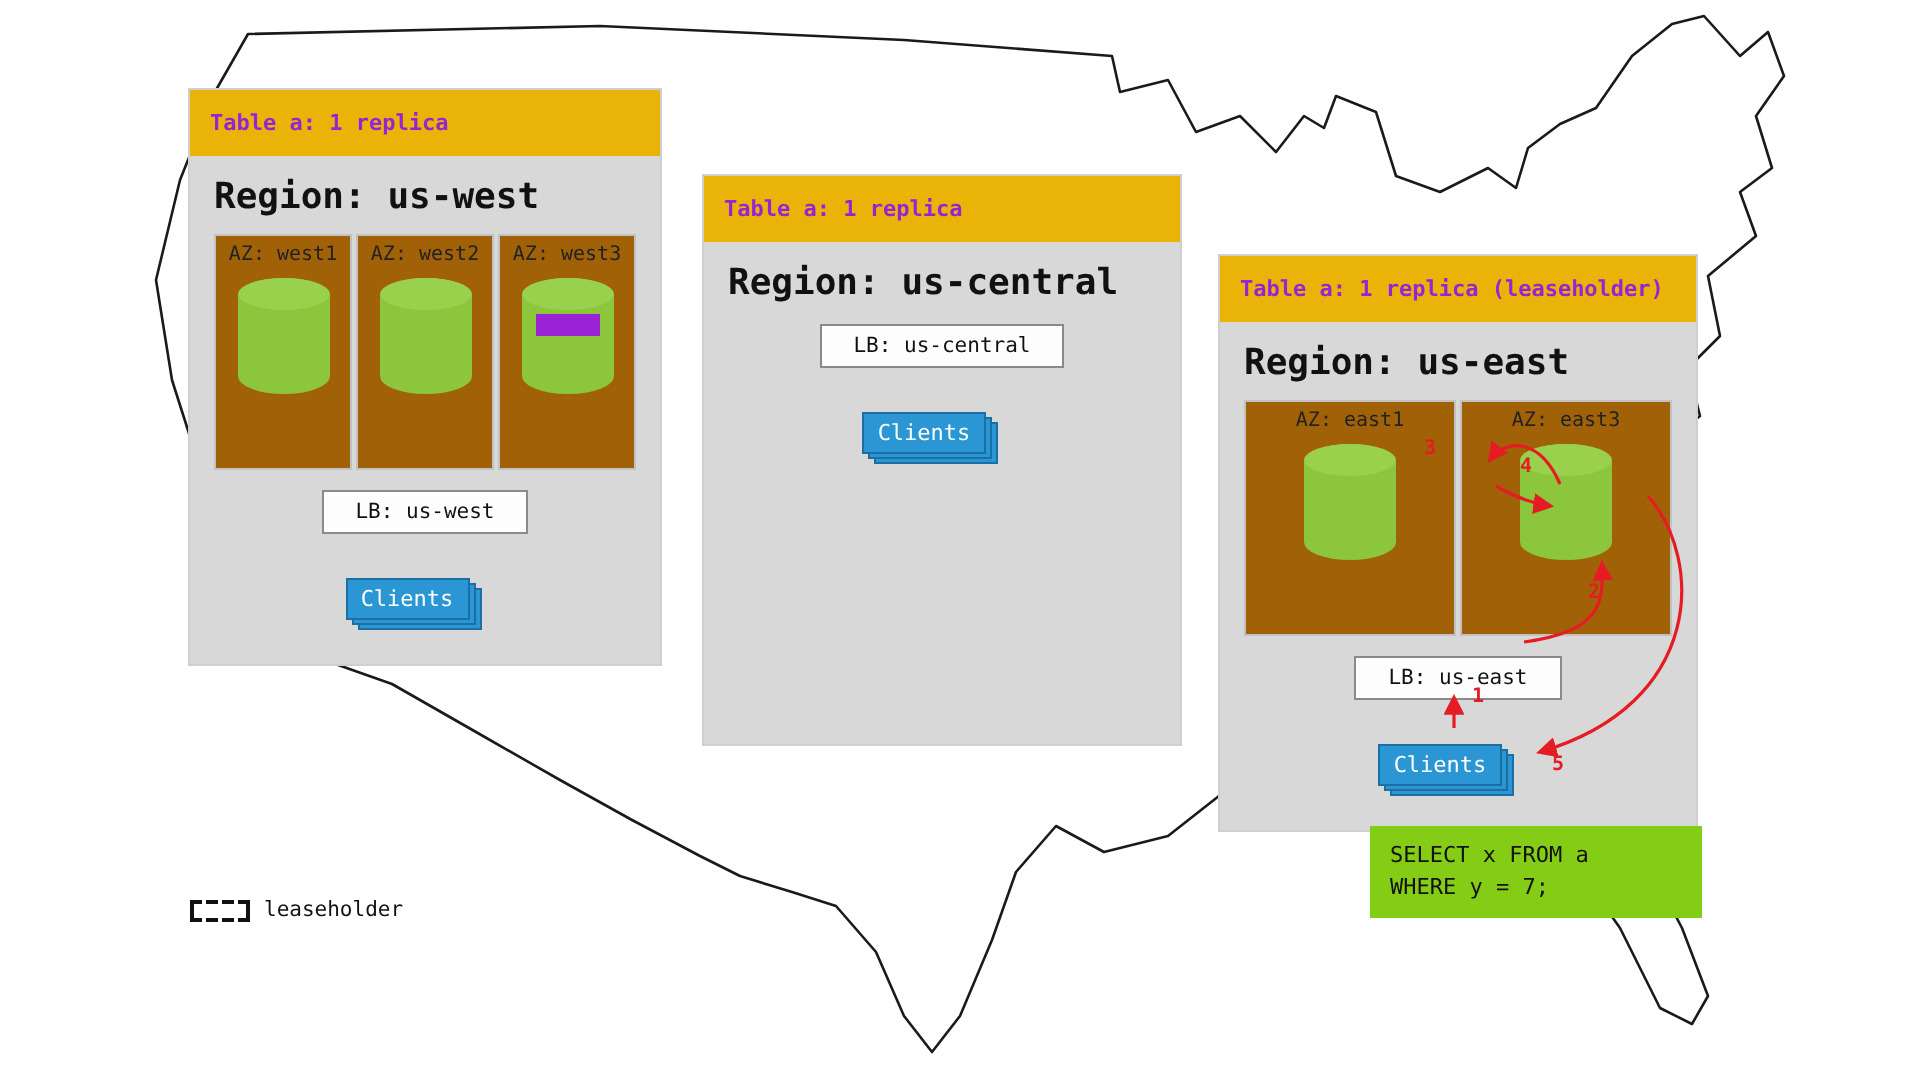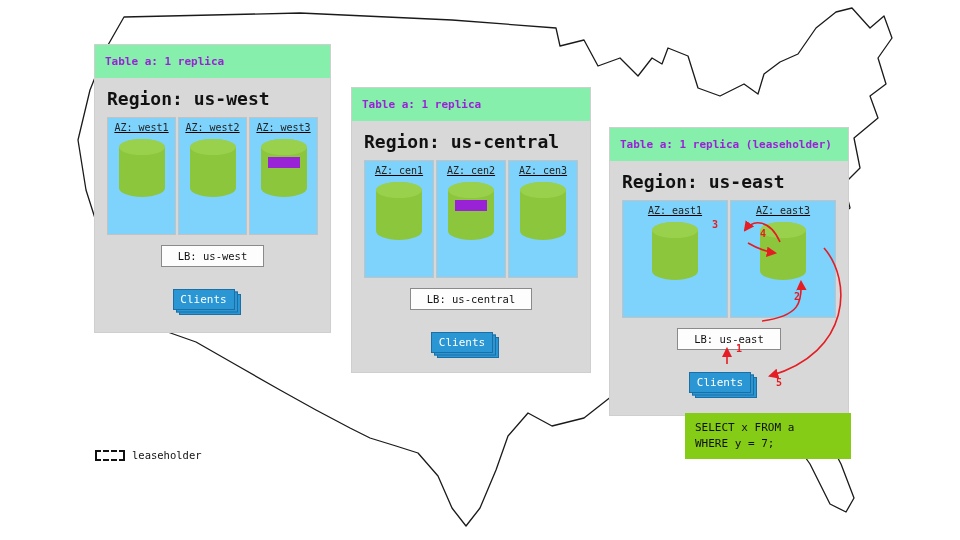--- a/index.html
+++ b/index.html
@@ -9,28 +9,28 @@
   .layer { position:absolute; left:0; top:0; width:960px; height:540px; }
   svg.map { z-index:0; }
   svg.arrows { z-index:5; pointer-events:none; }
 
   
   .panel { position:absolute; z-index:2; background:#d8d8d8; box-shadow:0 0 0 1px #cfcfcf; }
   .p-west    { left:95px;  top:45px;  width:235px; height:287px; }
   .p-central { left:352px; top:88px;  width:238px; height:284px; }
   .p-east    { left:610px; top:128px; width:238px; height:287px; }
 
-  .panel-header { height:33px; background:#86efac; display:flex; align-items:center;
+  .panel-header { height:33px; background:#eab308; display:flex; align-items:center;
                   padding-left:10px; font-size:11px; font-weight:bold; color:#9a22d6; }
   .panel-body { padding:10px 12px 0 12px; }
 
   .region-title { font-size:18px; font-weight:bold; color:#111; margin-bottom:8px; }
 
   .az-row { display:flex; gap:2px; height:118px; }
-  .az-box { flex:1; background:#7dd3fc; border:1px solid #c2c2c2; box-sizing:border-box;text-decoration:underline; }
+  .az-box { flex:1; background:#a16207; border:1px solid #c2c2c2; box-sizing:border-box; }
   .az-label { text-align:center; font-size:10px; color:#222; padding-top:4px; }
 
   .cylinder { position:relative; width:46px; height:58px; margin:6px auto 0;
               background:#8cc63c; border-radius:23px / 9px; }
   .cylinder::before { content:""; position:absolute; left:0; top:0; width:46px; height:16px;
                       border-radius:50%; background:#9ad14c; }
   .replica-bar { position:absolute; left:50%; transform:translateX(-50%); top:18px;
                  width:32px; height:11px; background:#9a22d6; z-index:1; }
   .replica-bar.lease { border:2px dashed #111; width:34px; height:12px; box-sizing:border-box; }
 
@@ -107,36 +107,20 @@
     </div>
   </div>
 </div>
 
 <div class="panel p-central">
   <div class="panel-header">
     <span>Table a: 1 replica</span>
   </div>
   <div class="panel-body">
     <div class="region-title">Region: us-central</div>
-    <div class="az-row">
-      <div class="az-box">
-        <div class="az-label">AZ: cen1</div>
-        <div class="cylinder"></div>
-      </div>
-      <div class="az-box">
-        <div class="az-label">AZ: cen2</div>
-        <div class="cylinder">
-          <div class="replica-bar"></div>
-        </div>
-      </div>
-      <div class="az-box">
-        <div class="az-label">AZ: cen3</div>
-        <div class="cylinder"></div>
-      </div>
-    </div>
     <div class="lb-box">LB: us-central</div>
     <div class="clients">
       <div class="cl-layer l2"></div>
       <div class="cl-layer l1"></div>
       <div class="cl-layer l0">Clients</div>
     </div>
   </div>
 </div>
 
 <div class="panel p-east">

